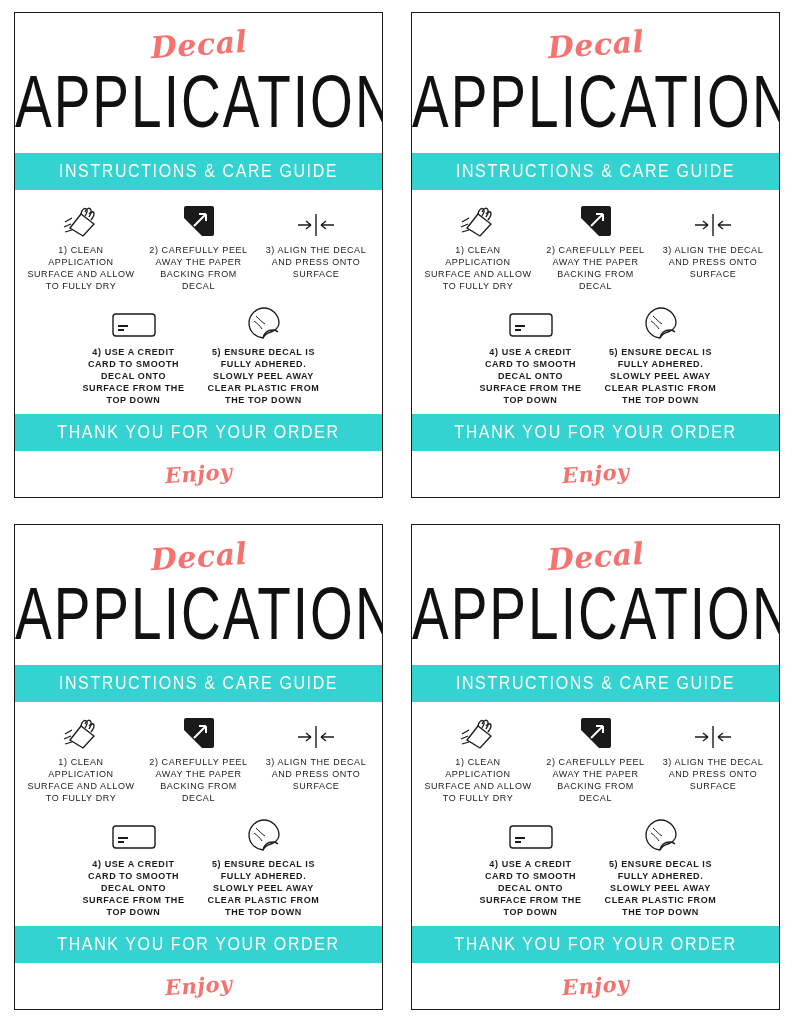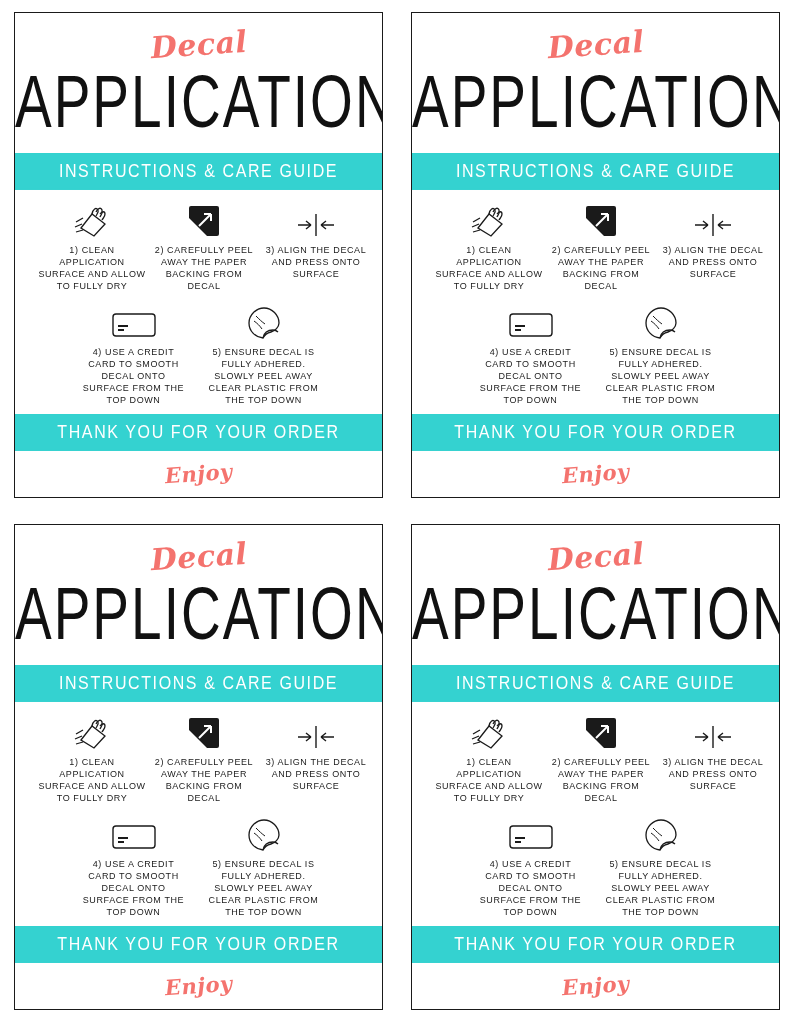--- a/index.html
+++ b/index.html
@@ -100,27 +100,28 @@
     z-index: 2;
   }
   
   .steps {
     flex: 1;
     padding: 10px 10px 4px 10px;
     box-sizing: border-box;
   }
   .row {
     display: flex;
-    justify-content: flex-end;
+    justify-content: space-between;
     align-items: flex-start;
   }
   .row.row-2 {
     justify-content: center;
     gap: 18px;
     margin-top: 8px;
+    font-weight: bold;
   }
   .step {
     width: 112px;
     text-align: center;
     display: flex;
     flex-direction: column;
     align-items: center;
   }
   .step .icon {
     height: 40px;

